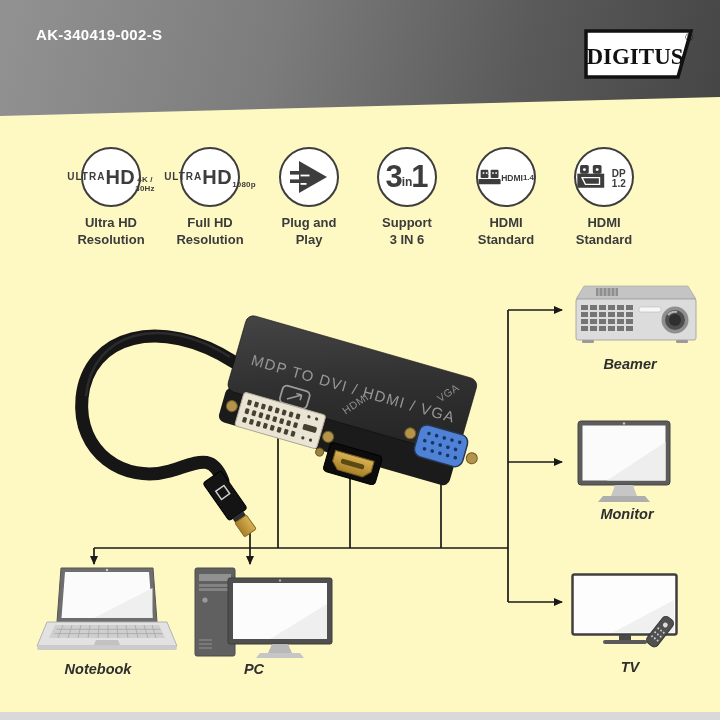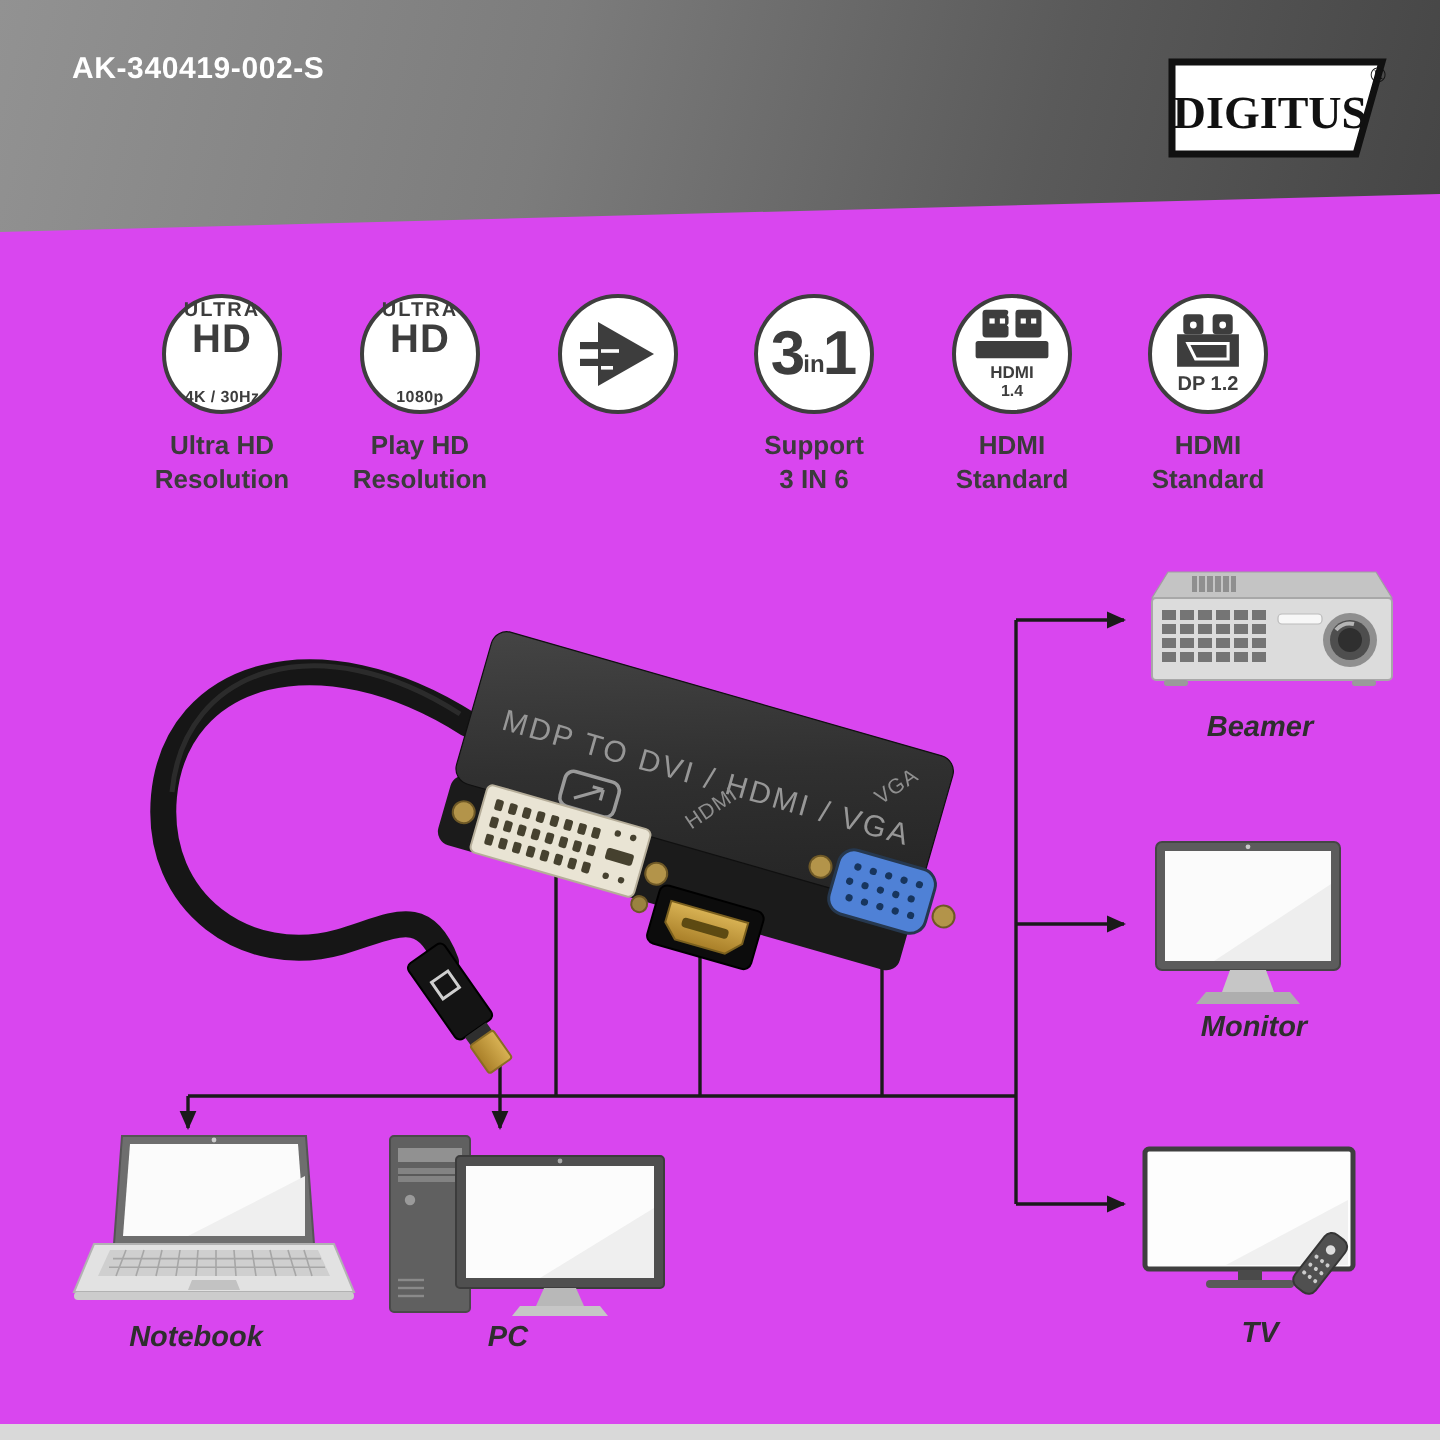--- a/index.html
+++ b/index.html
@@ -1,33 +1,33 @@
 <!DOCTYPE html>
 <html><head>
 <meta charset="utf-8">
 <style>
   html,body{margin:0;padding:0;}
   body{font-family:"Liberation Sans",sans-serif;background:#ffffff;}
-  .stage{position:relative;width:720px;height:720px;background:#d946ef;overflow:hidden;}
+  .stage{position:relative;width:720px;height:720px;background:#fef9c3;overflow:hidden;}
 
   
   .header{
     position:absolute;left:0;top:0;width:720px;height:118px;
     background:linear-gradient(104deg,#929292 0%,#7c7c7c 38%,#5a5a5a 72%,#454545 100%);
     clip-path:polygon(0 0,720px 0,720px 97px,0 116px);
   }
   .header .sku{position:absolute;left:36px;top:26px;font-size:15px;font-weight:bold;color:#ffffff;letter-spacing:.3px;}
   .header .sub{position:absolute;left:36px;top:48px;font-size:15px;font-weight:400;color:#ebebeb;letter-spacing:.2px;}
   .logo{position:absolute;right:18px;top:27px;}
   .logo text{font-family:"Liberation Serif",serif;font-weight:bold;}
 
   
   .feat{position:absolute;top:147px;width:112px;transform:translateX(-50%);text-align:center;}
   .badge{width:56px;height:56px;margin:0 auto;border:2.5px solid #3e3e3e;border-radius:50%;
-    background:#fff;display:flex;flex-direction:column;align-items:center;justify-content:center;color:#3d3d3d;}
+    background:#fff;display:flex;flex-direction:row;align-items:center;justify-content:center;color:#3d3d3d;}
   .b-top{font-size:10px;font-weight:bold;letter-spacing:1px;line-height:10px;}
   .b-main{font-size:20px;font-weight:bold;line-height:19px;letter-spacing:.5px;}
   .b-sub{font-size:8px;font-weight:bold;line-height:9px;margin-top:14px;letter-spacing:.2px;}
   .b-3in1{display:flex;align-items:flex-end;justify-content:center;font-weight:bold;line-height:30px;}
   .b-3in1 .big{font-size:31px;}
   .b-3in1 .small{font-size:12px;line-height:15px;margin:0 -1px 2px -1px;}
   .b-line1{font-size:8.5px;font-weight:bold;line-height:9px;margin-top:2px;}
   .b-line2{font-size:8px;font-weight:bold;line-height:9px;}
   .b-dp{font-size:10px;font-weight:bold;line-height:10px;margin-top:3px;}
   .caption{margin-top:7px;font-size:13px;font-weight:bold;color:#3b3b3b;line-height:17px;}
@@ -65,34 +65,38 @@
     </div>
   </div>
 
   <div class="feat" style="left:210px">
     <div class="badge">
       <span class="b-top">ULTRA</span>
       <span class="b-main">HD</span>
       <span class="b-sub">1080p</span>
     </div>
     <div class="caption">
-      <div>Play HD</div>
+      <div>Full HD</div>
         <div>Resolution</div>
     </div>
   </div>
 
   <div class="feat" style="left:309px">
     <div class="badge">
       <svg width="42" height="38" viewBox="0 0 42 38">
         <polygon points="11,3 39,19 11,35" fill="#3d3d3d"></polygon>
         <rect x="2" y="13" width="10" height="3.6" fill="#3d3d3d"></rect>
         <rect x="2" y="21.4" width="10" height="3.6" fill="#3d3d3d"></rect>
         <rect x="12.5" y="16.6" width="9" height="1.8" fill="#ffffff"></rect>
         <rect x="12.5" y="25" width="6" height="1.8" fill="#ffffff"></rect>
       </svg>
+    </div>
+    <div class="caption">
+      <div>Plug and</div>
+        <div>Play</div>
     </div>
   </div>
 
   <div class="feat" style="left:407px">
     <div class="badge">
       <div class="b-3in1">
         <span class="big">3</span>
           <span class="small">in</span>
           <span class="big">1</span>
       </div>

